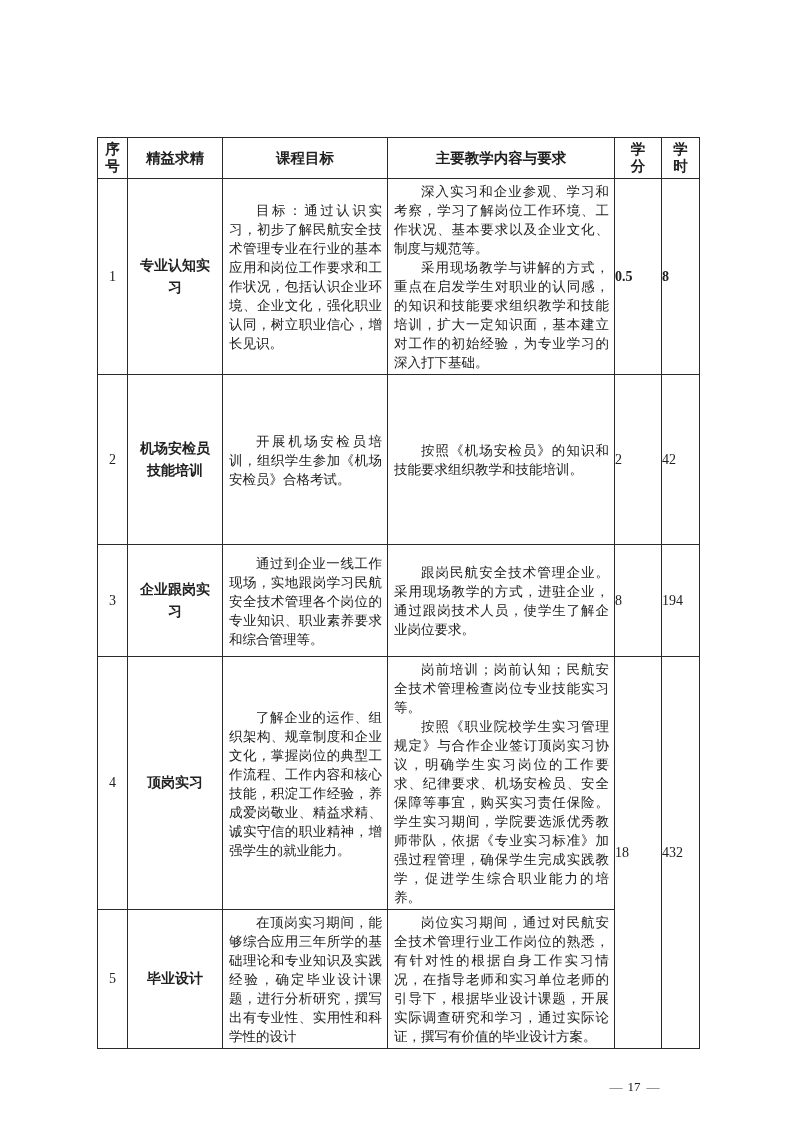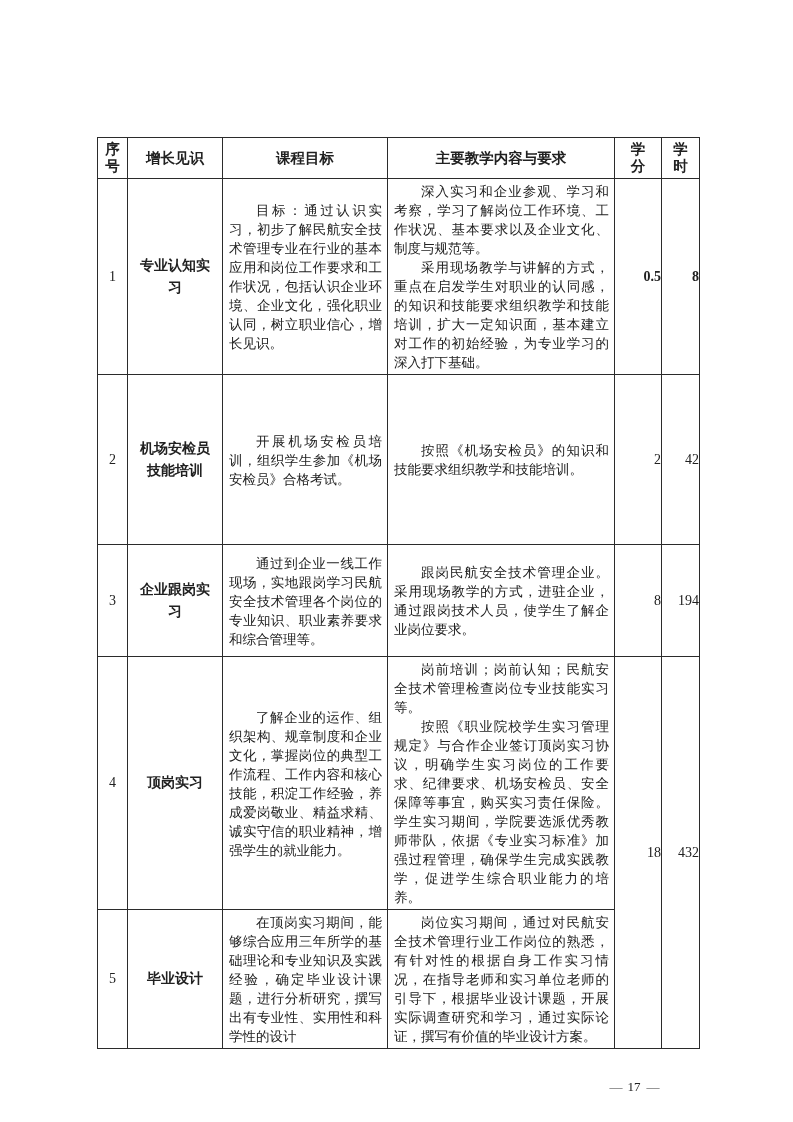--- a/index.html
+++ b/index.html
@@ -68,21 +68,21 @@
     line-height: 19px;
     padding: 3px 5px 2px 6px;
     text-align: justify;
     text-justify: inter-ideograph;
     text-align-last: left;
   }
   td.c-obj p, td.c-content p {
     text-indent: 2em;
   }
   td.c-credit, td.c-hours {
-    text-align: right;
+    text-align: left;
     font-size: 14px;
   }
   .strong { font-weight: bold; }
 
   .page-footer {
     position: absolute;
     top: 1079px;
     left: 598px;
     width: 72px;
     text-align: center;
@@ -109,21 +109,21 @@
           <col class="c1">
           <col class="c2">
           <col class="c3">
           <col class="c4">
           <col class="c5">
       </colgroup>
       <thead>
         <tr class="hr">
           <th class="head">序
 号</th>
-          <th class="head">增长见识</th>
+          <th class="head">精益求精</th>
           <th class="head">课程目标</th>
           <th class="head">主要教学内容与要求</th>
           <th class="head">学
 分</th>
           <th class="head">学
 时</th>
         </tr>
       </thead>
       <tbody>
         <tr class="r0">

